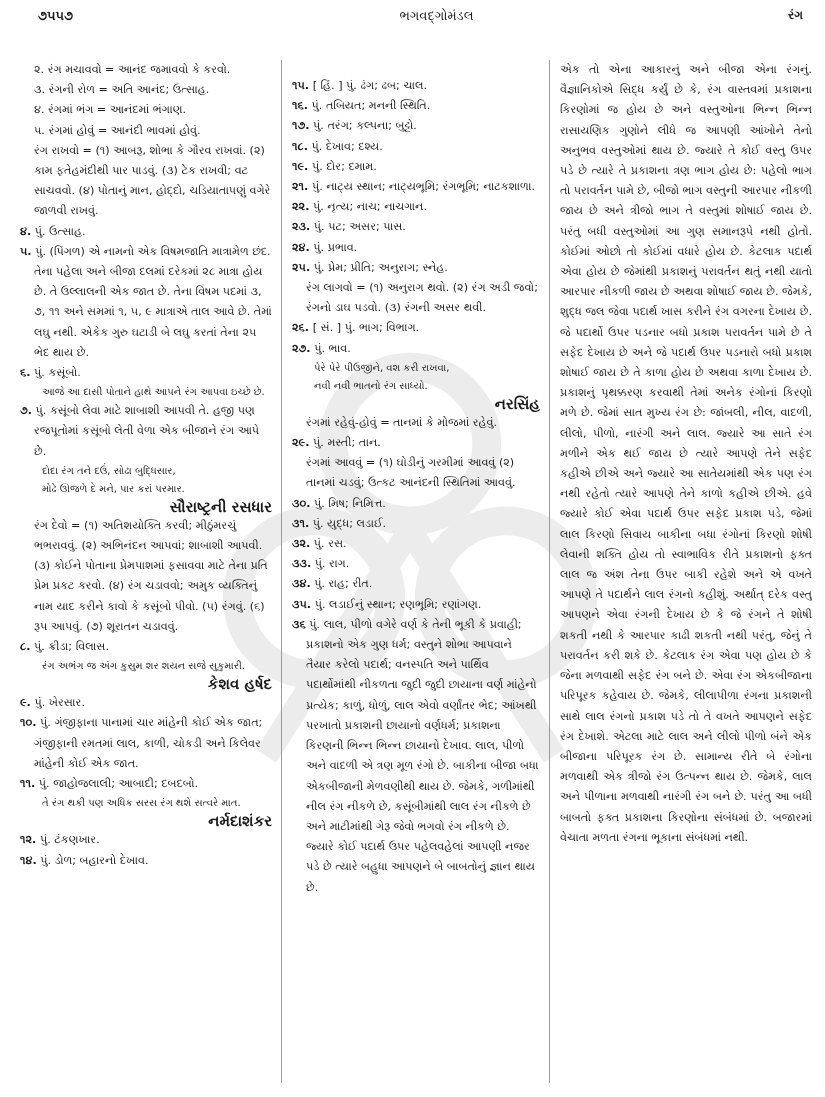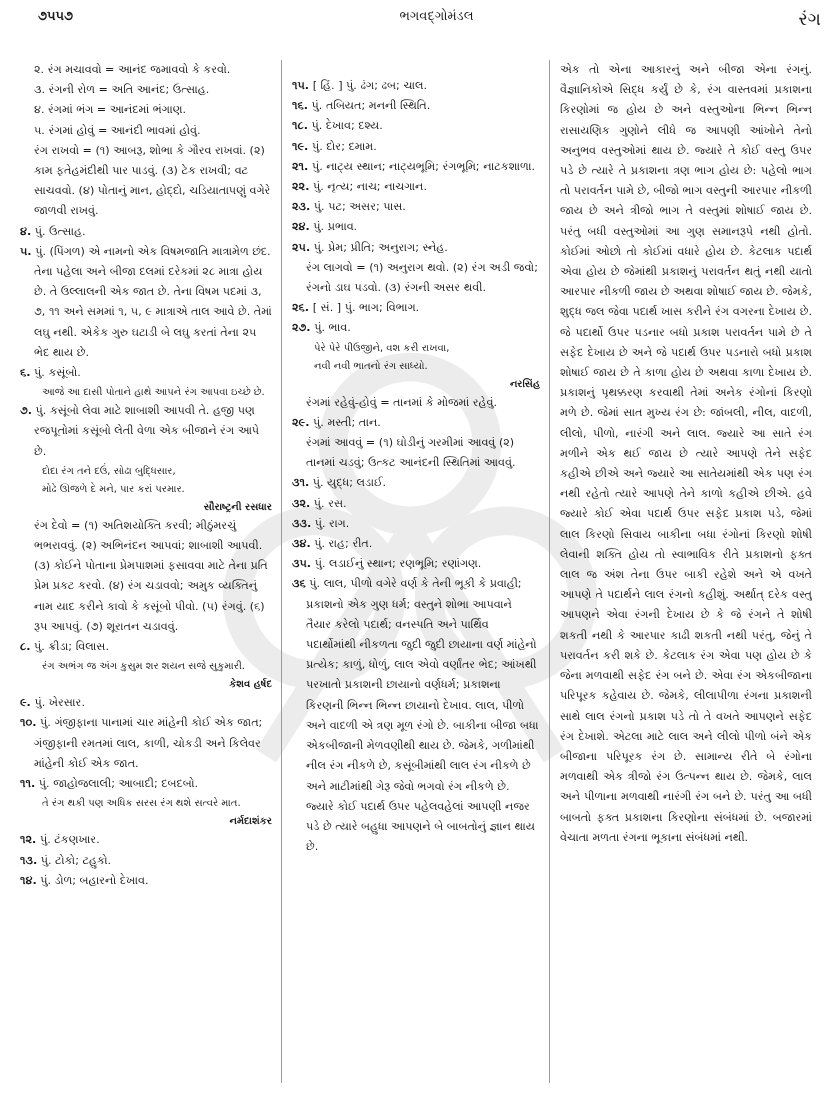--- a/index.html
+++ b/index.html
@@ -11,37 +11,37 @@
   }
   .watermark {
     position: absolute; left: 170px; top: 300px; width: 480px; height: 480px;
     pointer-events: none; opacity: 0.07;
   }
   .header {
     position: absolute; top: 0; left: 0; width: 823px; height: 40px; margin-left: 16px;
   }
   .header .pg { position: absolute; top: 8px; left: 22px; font-size: 13px; font-weight: bold; }
   .header .title { position: absolute; top: 8px; left: 8px; width: 825px; text-align: center; font-size: 13px; font-weight: normal; }
-  .header .word { position: absolute; top: 8px; right: 18px; font-size: 18px; font-weight: normal; }
+  .header .word { position: absolute; top: 8px; right: 36px; font-size: 12px; font-weight: bold; }
   .col {
     position: absolute; top: 60px; bottom: 14px;
     font-size: 11.2px; line-height: 20.2px; overflow: hidden;
   }
   .col1 { left: 20px; width: 252px; }
   .col2 { left: 292px; width: 248px; margin-top: 16px; }
   .col3 { left: 560px; width: 252px; text-align: justify; }
   .rule { position: absolute; top: 60px; bottom: 14px; width: 1px; background: #9a9a9a; }
   .rule1 { left: 281px; }
   .rule2 { left: 549px; }
   .entry { margin: 0; }
   .entry .num { font-weight: bold; }
   .entry.sub { padding-left: 14px; text-indent: 0; }
   .entry.hang { padding-left: 14px; text-indent: -14px; }
   .quote { font-size: 10px; line-height: 18px; padding-left: 22px; }
-  .attrib { text-align: right; font-size: 10px; line-height: 18px; font-weight: bold; }
+  .attrib { text-align: right; font-size: 15px; line-height: 18px; font-weight: bold; }
   .para { margin: 0; }
 </style>
 </head>
 <body>
 
 <svg class="watermark" viewBox="0 0 100 100">
   <circle cx="50" cy="30" r="16" fill="none" stroke="#000" stroke-width="6"></circle>
   <circle cx="30" cy="62" r="16" fill="none" stroke="#000" stroke-width="6"></circle>
   <circle cx="70" cy="62" r="16" fill="none" stroke="#000" stroke-width="6"></circle>
   <path d="M50 48 L20 95 M50 48 L80 95" stroke="#000" stroke-width="5" fill="none"></path>
@@ -73,42 +73,43 @@
     <div class="entry sub">રંગ દેવો = (૧) અતિશયોક્તિ કરવી; મીઠુંમરચું ભભરાવવું. (૨) અભિનંદન આપવાં; શાબાશી આપવી. (૩) કોઈને પોતાના પ્રેમપાશમાં ફસાવવા માટે તેના પ્રતિ પ્રેમ પ્રકટ કરવો. (૪) રંગ ચડાવવો; અમુક વ્યક્તિનું નામ યાદ કરીને કાવો કે કસૂંબો પીવો. (૫) રંગવું. (૬) રૂપ આપવું. (૭) શૂરાતન ચડાવવું.</div>
     <p class="entry hang"><span class="num">૮.</span> <span>પું. ક્રીડા; વિલાસ.</span></p>
     <div class="quote">રંગ અભંગ જ અંગ કુસુમ શર શયન સજે સુકુમારી.</div>
     <div class="attrib">કેશવ હર્ષદ</div>
     <p class="entry hang"><span class="num">૯.</span> <span>પું. ખેરસાર.</span></p>
     <p class="entry hang"><span class="num">૧૦.</span> <span>પું. ગંજીફાના પાનામાં ચાર માંહેની કોઈ એક જાત; ગંજીફાની રમતમાં લાલ, કાળી, ચોકડી અને કિલેવર માંહેની કોઈ એક જાત.</span></p>
     <p class="entry hang"><span class="num">૧૧.</span> <span>પું. જાહોજલાલી; આબાદી; દબદબો.</span></p>
     <div class="quote">તે રંગ થકી પણ અધિક સરસ રંગ થશે સત્વરે માત.</div>
     <div class="attrib">નર્મદાશંકર</div>
     <p class="entry hang"><span class="num">૧૨.</span> <span>પું. ટંકણખાર.</span></p>
-    <p class="entry hang"><span class="num">૧૩.</span> <span>પું. ટોકો; ટહુકો.</span></p>
     <p class="entry hang"><span class="num">૧૪.</span> <span>પું. ડોળ; બહારનો દેખાવ.</span></p>
   </div>
 <div class="col col2">
     <p class="entry hang"><span class="num">૧૫.</span> <span>[ હિં. ] પું. ઢંગ; ઢબ; ચાલ.</span></p>
     <p class="entry hang"><span class="num">૧૬.</span> <span>પું. તબિયત; મનની સ્થિતિ.</span></p>
+    <p class="entry hang"><span class="num">૧૭.</span> <span>પું. તરંગ; કલ્પના; બુટ્ટો.</span></p>
     <p class="entry hang"><span class="num">૧૮.</span> <span>પું. દેખાવ; દશ્ય.</span></p>
     <p class="entry hang"><span class="num">૧૯.</span> <span>પું. દોર; દમામ.</span></p>
     <p class="entry hang"><span class="num">૨૧.</span> <span>પું. નાટ્ય સ્થાન; નાટ્યભૂમિ; રંગભૂમિ; નાટકશાળા.</span></p>
     <p class="entry hang"><span class="num">૨૨.</span> <span>પું. નૃત્ય; નાચ; નાચગાન.</span></p>
     <p class="entry hang"><span class="num">૨૩.</span> <span>પું. પટ; અસર; પાસ.</span></p>
     <p class="entry hang"><span class="num">૨૪.</span> <span>પું. પ્રભાવ.</span></p>
     <p class="entry hang"><span class="num">૨૫.</span> <span>પું. પ્રેમ; પ્રીતિ; અનુરાગ; સ્નેહ.</span></p>
     <div class="entry sub">રંગ લાગવો = (૧) અનુરાગ થવો. (૨) રંગ અડી જવો; રંગનો ડાઘ પડવો. (૩) રંગની અસર થવી.</div>
     <p class="entry hang"><span class="num">૨૬.</span> <span>[ સં. ] પું. ભાગ; વિભાગ.</span></p>
     <p class="entry hang"><span class="num">૨૭.</span> <span>પું. ભાવ.</span></p>
     <div class="quote">પેરે પેરે પીઉજીને, વશ કરી રાખવા,</div>
     <div class="quote">નવી નવી ભાતનો રંગ સાધ્યો.</div>
     <div class="attrib">નરસિંહ</div>
     <div class="entry sub">રંગમાં રહેવું-હોવું = તાનમાં કે મોજમાં રહેવું.</div>
     <p class="entry hang"><span class="num">૨૯.</span> <span>પું. મસ્તી; તાન.</span></p>
     <div class="entry sub">રંગમાં આવવું = (૧) ઘોડીનું ગરમીમાં આવવું (૨) તાનમાં ચડવું; ઉત્કટ આનંદની સ્થિતિમાં આવવું.</div>
+    <p class="entry hang"><span class="num">૩૦.</span> <span>પું. મિષ; નિમિત્ત.</span></p>
     <p class="entry hang"><span class="num">૩૧.</span> <span>પું. યુદ્ધ; લડાઈ.</span></p>
     <p class="entry hang"><span class="num">૩૨.</span> <span>પું. રસ.</span></p>
     <p class="entry hang"><span class="num">૩૩.</span> <span>પું. રાગ.</span></p>
     <p class="entry hang"><span class="num">૩૪.</span> <span>પું. રાહ; રીત.</span></p>
     <p class="entry hang"><span class="num">૩૫.</span> <span>પું. લડાઈનું સ્થાન; રણભૂમિ; રણાંગણ.</span></p>
     <p class="entry hang"><span class="num">૩૬</span> <span>પું. લાલ, પીળો વગેરે વર્ણ કે તેની ભૂકી કે પ્રવાહી; પ્રકાશનો એક ગુણ ધર્મ; વસ્તુને શોભા આપવાને તૈયાર કરેલો પદાર્થ; વનસ્પતિ અને પાર્થિવ પદાર્થોમાંથી નીકળતા જુદી જુદી છાયાના વર્ણ માંહેનો પ્રત્યેક; કાળું, ધોળું, લાલ એવો વર્ણાંતર ભેદ; આંખથી પરખાતો પ્રકાશની છાયાનો વર્ણધર્મ; પ્રકાશના કિરણની ભિન્ન ભિન્ન છાયાનો દેખાવ. લાલ, પીળો અને વાદળી એ ત્રણ મૂળ રંગો છે. બાકીના બીજા બધા એકબીજાની મેળવણીથી થાય છે. જેમકે, ગળીમાંથી નીલ રંગ નીકળે છે, કસૂંબીમાંથી લાલ રંગ નીકળે છે અને માટીમાંથી ગેરૂ જેવો ભગવો રંગ નીકળે છે. જ્યારે કોઈ પદાર્થ ઉપર પહેલવહેલાં આપણી નજર પડે છે ત્યારે બહુધા આપણને બે બાબતોનું જ્ઞાન થાય છે.</span></p>
   </div>
 <div class="col col3">
     <p class="para">એક તો એના આકારનું અને બીજા એના રંગનું. વૈજ્ઞાનિકોએ સિદ્ધ કર્યું છે કે, રંગ વાસ્તવમાં પ્રકાશના કિરણોમાં જ હોય છે અને વસ્તુઓના ભિન્ન ભિન્ન રાસાયણિક ગુણોને લીધે જ આપણી આંખોને તેનો અનુભવ વસ્તુઓમાં થાય છે. જ્યારે તે કોઈ વસ્તુ ઉપર પડે છે ત્યારે તે પ્રકાશના ત્રણ ભાગ હોય છે: પહેલો ભાગ તો પરાવર્તન પામે છે, બીજો ભાગ વસ્તુની આરપાર નીકળી જાય છે અને ત્રીજો ભાગ તે વસ્તુમાં શોષાઈ જાય છે. પરંતુ બધી વસ્તુઓમાં આ ગુણ સમાનરૂપે નથી હોતો. કોઈમાં ઓછો તો કોઈમાં વધારે હોય છે. કેટલાક પદાર્થ એવા હોય છે જેમાંથી પ્રકાશનું પરાવર્તન થતું નથી યાતો આરપાર નીકળી જાય છે અથવા શોષાઈ જાય છે. જેમકે, શુદ્ધ જલ જેવા પદાર્થ ખાસ કરીને રંગ વગરના દેખાય છે. જે પદાર્થો ઉપર પડનાર બધો પ્રકાશ પરાવર્તન પામે છે તે સફેદ દેખાય છે અને જે પદાર્થ ઉપર પડનારો બધો પ્રકાશ શોષાઈ જાય છે તે કાળા હોય છે અથવા કાળા દેખાય છે. પ્રકાશનું પૃથક્કરણ કરવાથી તેમાં અનેક રંગોનાં કિરણો મળે છે. જેમાં સાત મુખ્ય રંગ છે: જાંબલી, નીલ, વાદળી, લીલો, પીળો, નારંગી અને લાલ. જ્યારે આ સાતે રંગ મળીને એક થઈ જાય છે ત્યારે આપણે તેને સફેદ કહીએ છીએ અને જ્યારે આ સાતેયમાંથી એક પણ રંગ નથી રહેતો ત્યારે આપણે તેને કાળો કહીએ છીએ. હવે જ્યારે કોઈ એવા પદાર્થ ઉપર સફેદ પ્રકાશ પડે, જેમાં લાલ કિરણો સિવાય બાકીના બધા રંગોનાં કિરણો શોષી લેવાની શક્તિ હોય તો સ્વાભાવિક રીતે પ્રકાશનો ફક્ત લાલ જ અંશ તેના ઉપર બાકી રહેશે અને એ વખતે આપણે તે પદાર્થને લાલ રંગનો કહીશું. અર્થાત્ દરેક વસ્તુ આપણને એવા રંગની દેખાય છે કે જે રંગને તે શોષી શકતી નથી કે આરપાર કાઢી શકતી નથી પરંતુ, જેનું તે પરાવર્તન કરી શકે છે. કેટલાક રંગ એવા પણ હોય છે કે જેના મળવાથી સફેદ રંગ બને છે. એવા રંગ એકબીજાના પરિપૂરક કહેવાય છે. જેમકે, લીલાપીળા રંગના પ્રકાશની સાથે લાલ રંગનો પ્રકાશ પડે તો તે વખતે આપણને સફેદ રંગ દેખાશે. એટલા માટે લાલ અને લીલો પીળો બંને એક બીજાના પરિપૂરક રંગ છે. સામાન્ય રીતે બે રંગોના મળવાથી એક ત્રીજો રંગ ઉત્પન્ન થાય છે. જેમકે, લાલ અને પીળાના મળવાથી નારંગી રંગ બને છે. પરંતુ આ બધી બાબતો ફક્ત પ્રકાશના કિરણોના સંબંધમાં છે. બજારમાં વેચાતા મળતા રંગના ભૂકાના સંબંધમાં નથી.</p>
   </div>

